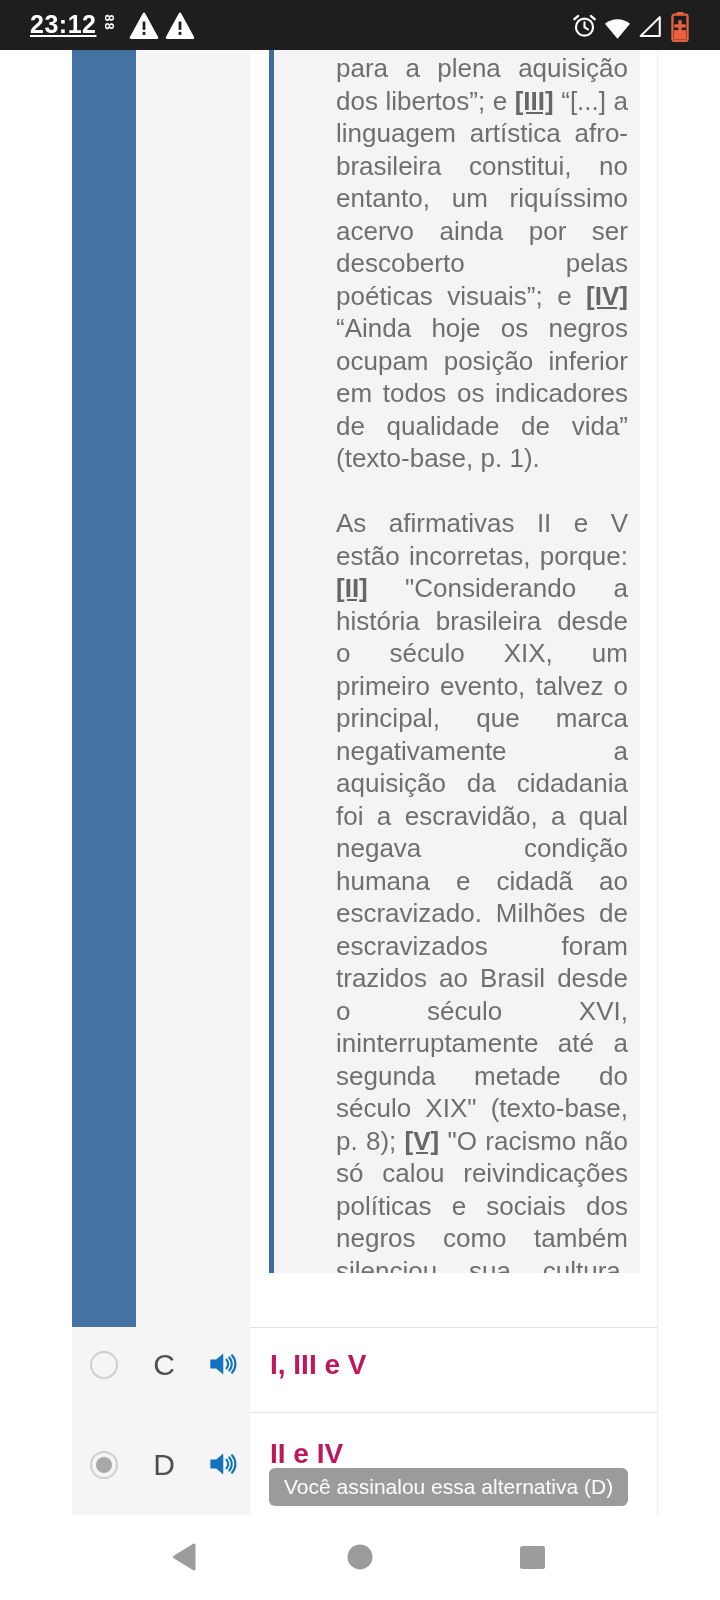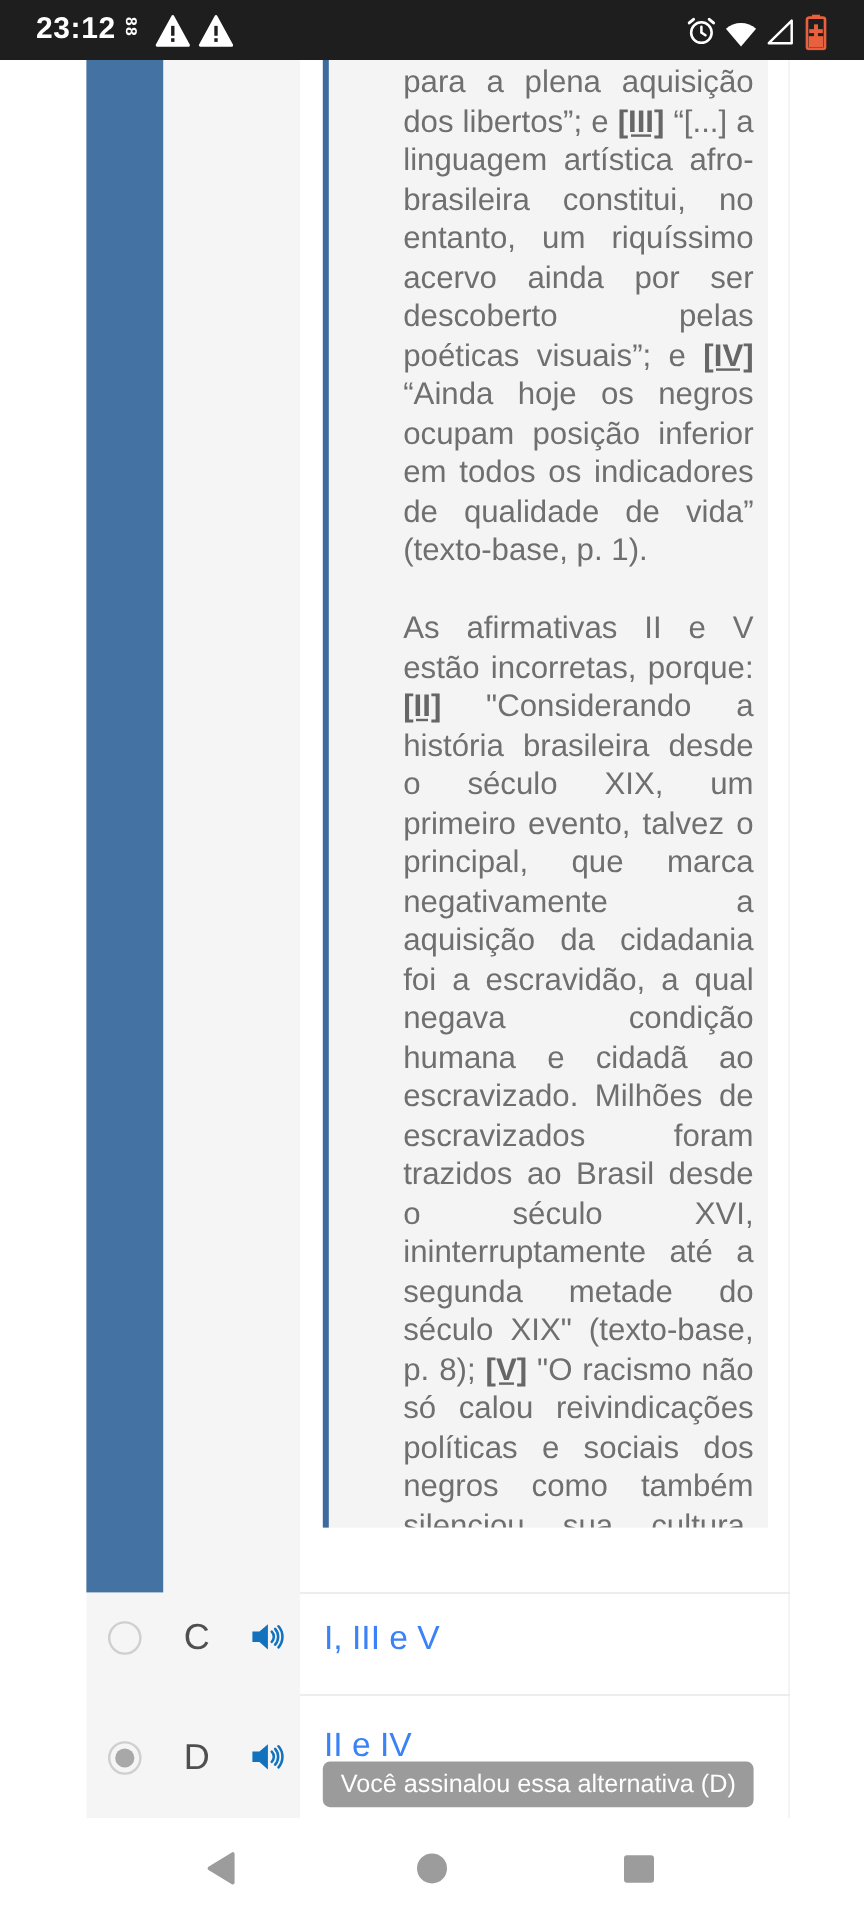--- a/index.html
+++ b/index.html
@@ -4,21 +4,21 @@
 <style>
   html,body{margin:0;padding:0;}
   body{
     width:720px;height:1600px;position:relative;overflow:hidden;
     background:#ffffff;
     font-family:"Liberation Sans",sans-serif;
     -webkit-font-smoothing:antialiased;
   }
   
   .status-bar{position:absolute;left:0;top:0;width:720px;height:50px;background:#1e1e1e;}
-  .status-time{position:absolute;left:30px;top:10px;color:#fff;font-size:25px;font-weight:700;letter-spacing:.5px;}
+  .status-time{position:absolute;left:30px;top:10px;color:#fff;font-size:25px;font-weight:700;letter-spacing:.5px;text-decoration:underline;}
   .app-badge{position:absolute;left:101px;top:16px;color:#fff;font-size:13px;font-weight:700;
              transform:rotate(90deg);transform-origin:center;line-height:13px;letter-spacing:1px;}
   .sb-icon{position:absolute;top:11px;}
   
   .left-panel{position:absolute;left:72px;top:50px;width:178px;height:1465px;background:#f5f5f5;}
   .accent-bar{position:absolute;left:72px;top:50px;width:64px;height:1277px;background:var(--accent-blue,#4472a3);}
   
   .quote-block{
     position:absolute;left:269px;top:50px;width:371px;height:1223px;box-sizing:border-box;
     background:#f4f4f4;border-left:5px solid var(--quote-border,#3e6b9e);
@@ -33,21 +33,21 @@
   .v-divider{position:absolute;left:657px;top:50px;width:1px;height:1465px;background:#ededed;}
   .h-divider{position:absolute;left:250px;width:408px;height:1px;background:#e2e2e2;}
   
   .option-row{position:absolute;left:72px;width:586px;}
   .radio{position:absolute;width:28px;height:28px;border:2px solid #cfcfcf;border-radius:50%;
          box-sizing:border-box;background:transparent;}
   .radio.selected::after{content:"";position:absolute;left:4px;top:4px;width:16px;height:16px;
          border-radius:50%;background:#a8a8a8;}
   .opt-letter{position:absolute;left:72px;width:40px;text-align:center;font-size:30px;color:#4f4f4f;}
   .speaker-btn{position:absolute;left:134px;width:34px;height:30px;background:none;border:none;padding:0;cursor:pointer;}
-  .opt-text{position:absolute;left:198px;font-size:28px;color:#3b82f6;white-space:nowrap;}
+  .opt-text{position:absolute;left:198px;font-size:28px;color:#be185d;white-space:nowrap;font-weight:bold;}
   .selected-badge{position:absolute;left:197px;display:inline-block;background:var(--badge-bg,#9b9b9b);
          color:#fff;font-size:21px;line-height:38px;padding:0 15px;border-radius:6px;white-space:nowrap;text-align:center;}
   
   .nav-btn{position:absolute;width:56px;height:56px;top:1529px;background:none;border:none;padding:0;
            display:flex;align-items:center;justify-content:center;cursor:pointer;}
 </style>
 </head>
 <body>
 
 <div class="status-bar">

